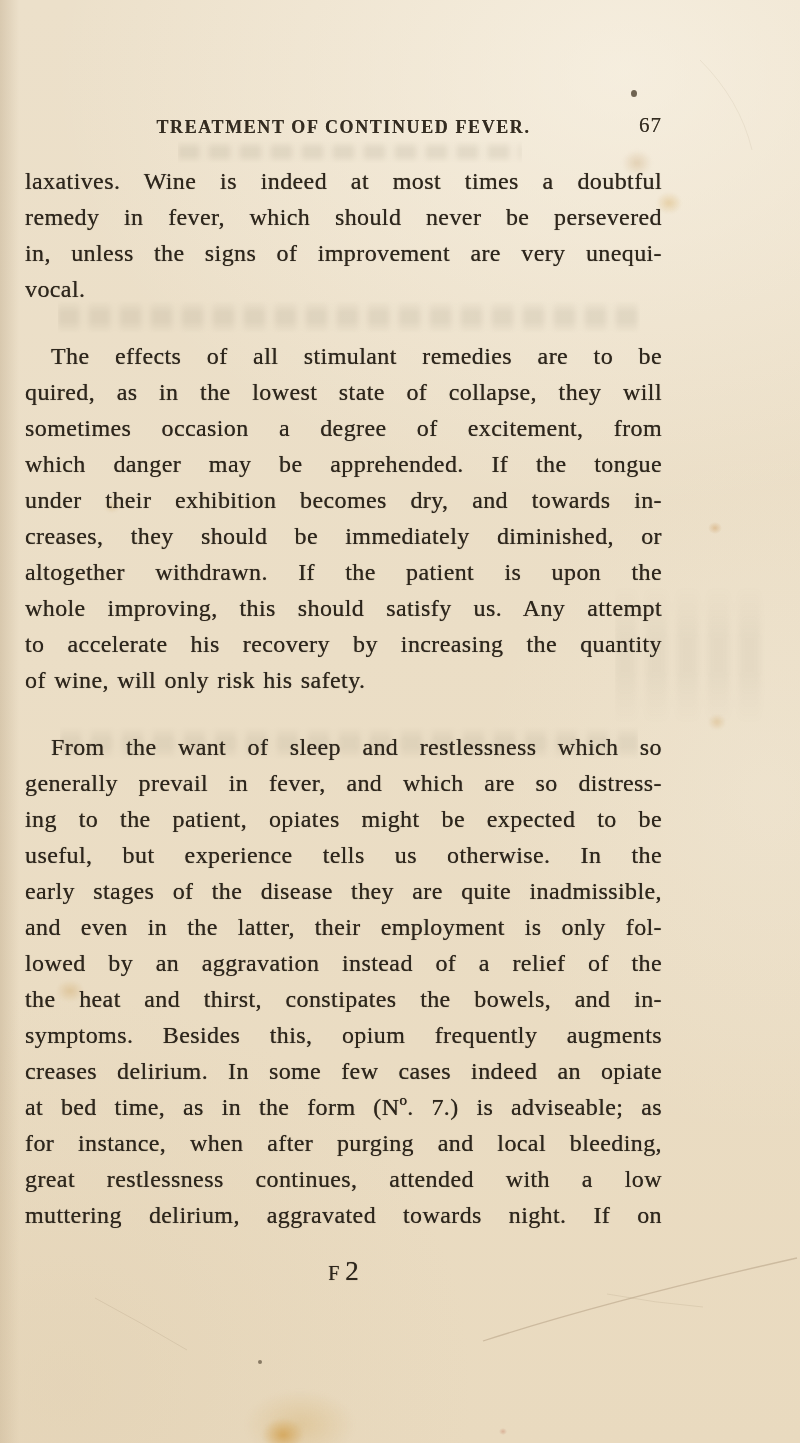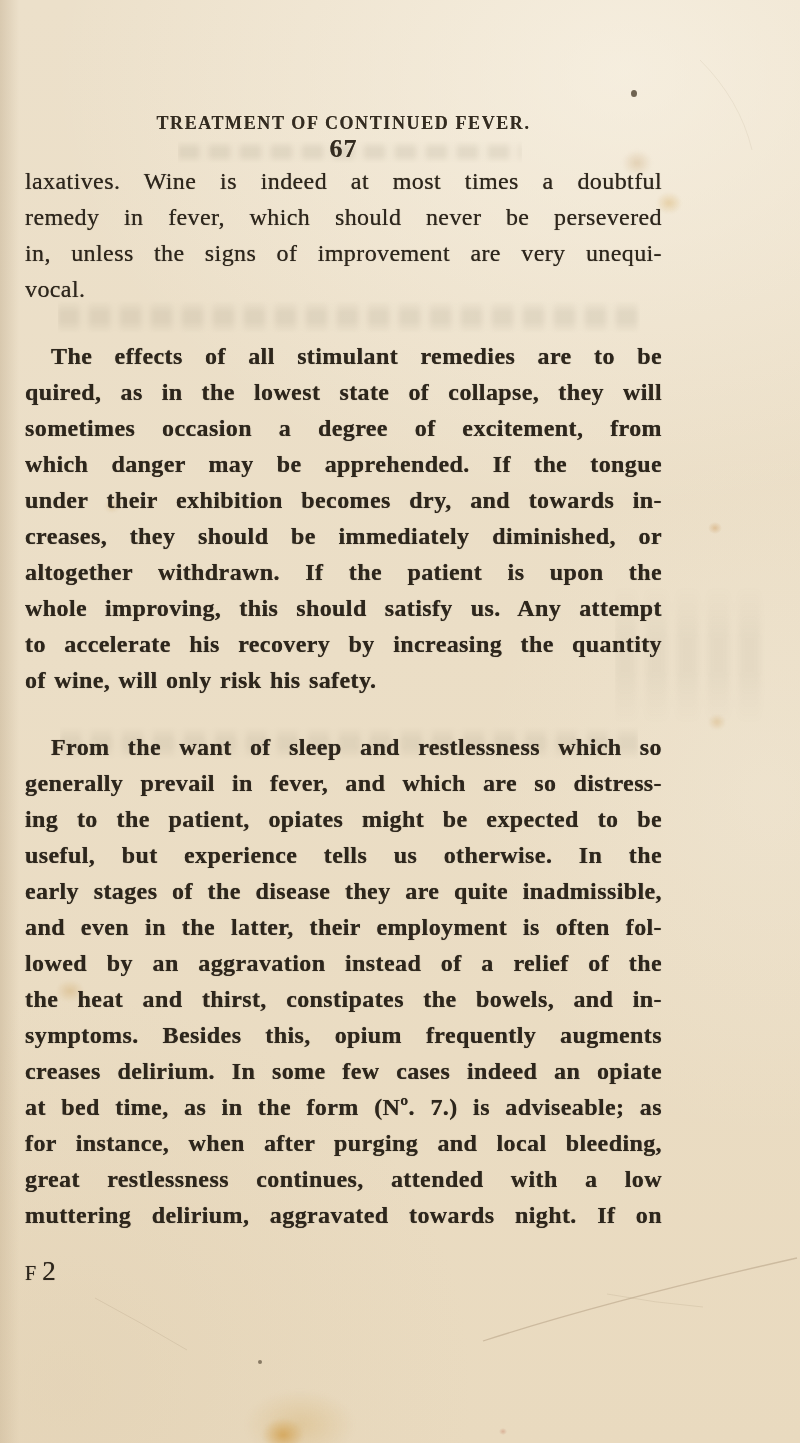--- a/index.html
+++ b/index.html
@@ -35,66 +35,66 @@
   
   .stain { position: absolute; border-radius: 50%; pointer-events: none; }
 
   
   .creases { position: absolute; left: 0; top: 0; pointer-events: none; }
 
   
   .header {
     position: absolute;
     left: 25px; top: 113px; width: 637px;
-    display: flex; align-items: center; flex-direction: column;
+    display: flex; align-items: flex-end;
   }
   .header-spacer { flex: 1; }
   .folio-wrap { flex: 1; text-align: right; }
   .running-title {
     font-size: 18px;
     font-weight: 700;
     letter-spacing: 1.6px;
     white-space: nowrap;
     color: #342c21;
     text-shadow: 0 0 0.6px rgba(52,44,33,0.65);
   }
   .folio {
-    font-size: 26px;
-    font-weight: 700;
+    font-size: 21px;
+    font-weight: 400;
     letter-spacing: 1px;
     color: #342c21;
     text-shadow: 0 0 0.6px rgba(52,44,33,0.65);
   }
 
   
   .body-text {
     position: absolute;
     left: 25px; top: 163px; width: 637px;
   }
-  .para + .para { margin-top: 31px; font-weight: bold; }
+  .para + .para { margin-top: 31px; }
   .line {
     height: 36px;
     line-height: 36px;
     font-size: 24px;
     letter-spacing: 0.4px;
     word-spacing: 2px;
     text-align: justify;
     text-align-last: justify;
     overflow: hidden;
     white-space: nowrap;
     text-shadow: 0 0 0.7px rgba(45,38,28,0.8);
   }
   .line.flush { text-align-last: left; text-align: left; }
   .para.indent .line:first-child { text-indent: 26px; }
 
   
   .signature {
     position: absolute;
     left: 25px; top: 1256px; width: 637px;
-    text-align: left;
+    text-align: center;
     text-shadow: 0 0 0.7px rgba(45,38,28,0.8);
   }
   .sig-letter { font-size: 20px; letter-spacing: 2px; }
   .sig-number { font-size: 27px; }
 </style>
 </head>
 <body>
 
 <div class="page">
 
@@ -148,21 +148,21 @@
         <div class="line">whole improving, this should satisfy us. Any attempt</div>
         <div class="line">to accelerate his recovery by increasing the quantity</div>
         <div class="line flush">of wine, will only risk his safety.</div>
       </div>
       <div class="para indent">
         <div class="line">From the want of sleep and restlessness which so</div>
         <div class="line">generally prevail in fever, and which are so distress-</div>
         <div class="line">ing to the patient, opiates might be expected to be</div>
         <div class="line">useful, but experience tells us otherwise. In the</div>
         <div class="line">early stages of the disease they are quite inadmissible,</div>
-        <div class="line">and even in the latter, their employment is often fol-</div>
+        <div class="line">and even in the latter, their employment is only fol-</div>
         <div class="line">lowed by an aggravation instead of a relief of the</div>
         <div class="line">the heat and thirst, constipates the bowels, and in-</div>
         <div class="line">symptoms. Besides this, opium frequently augments</div>
         <div class="line">creases delirium. In some few cases indeed an opiate</div>
         <div class="line">at bed time, as in the form (Nº. 7.) is adviseable; as</div>
         <div class="line">for instance, when after purging and local bleeding,</div>
         <div class="line">great restlessness continues, attended with a low</div>
         <div class="line">muttering delirium, aggravated towards night. If on</div>
       </div>
     </div>

